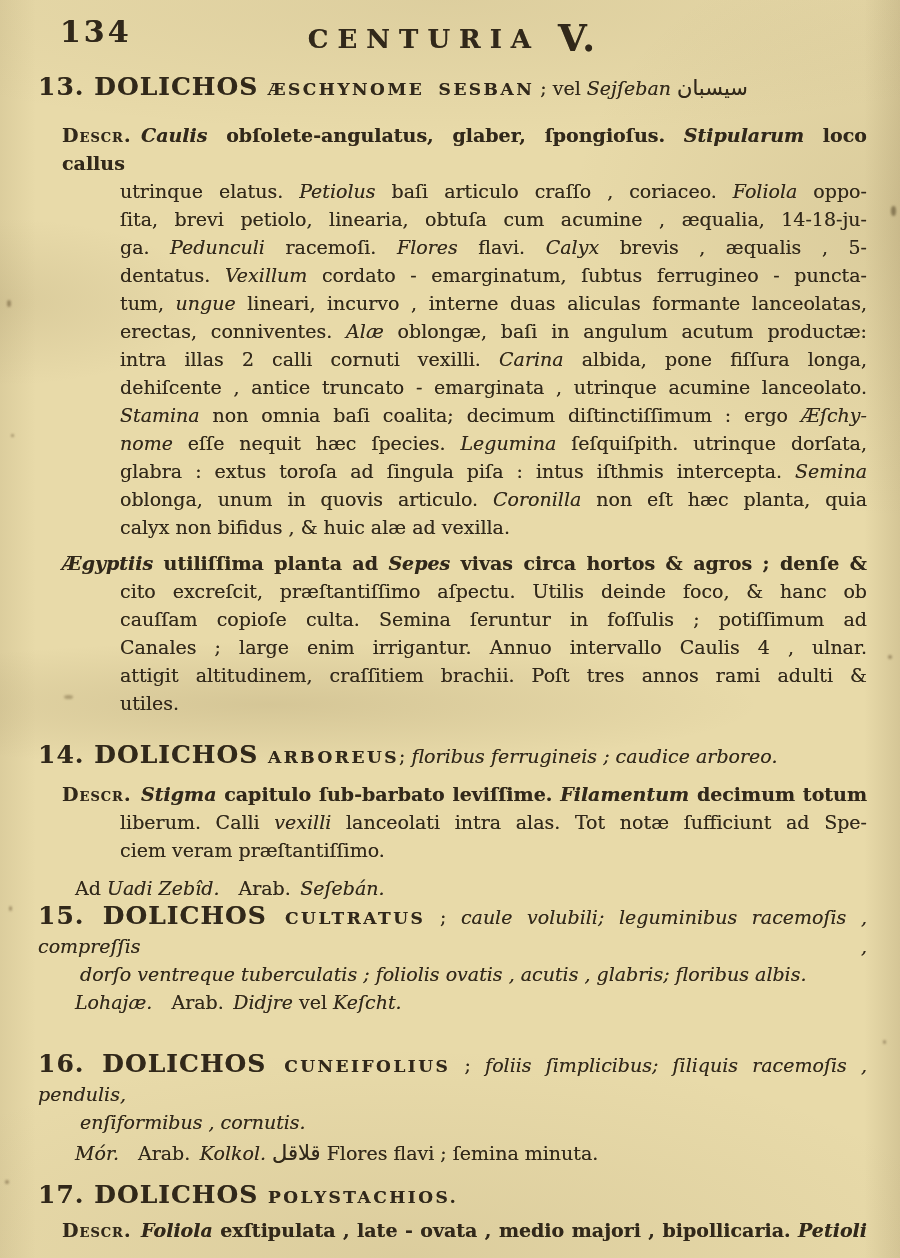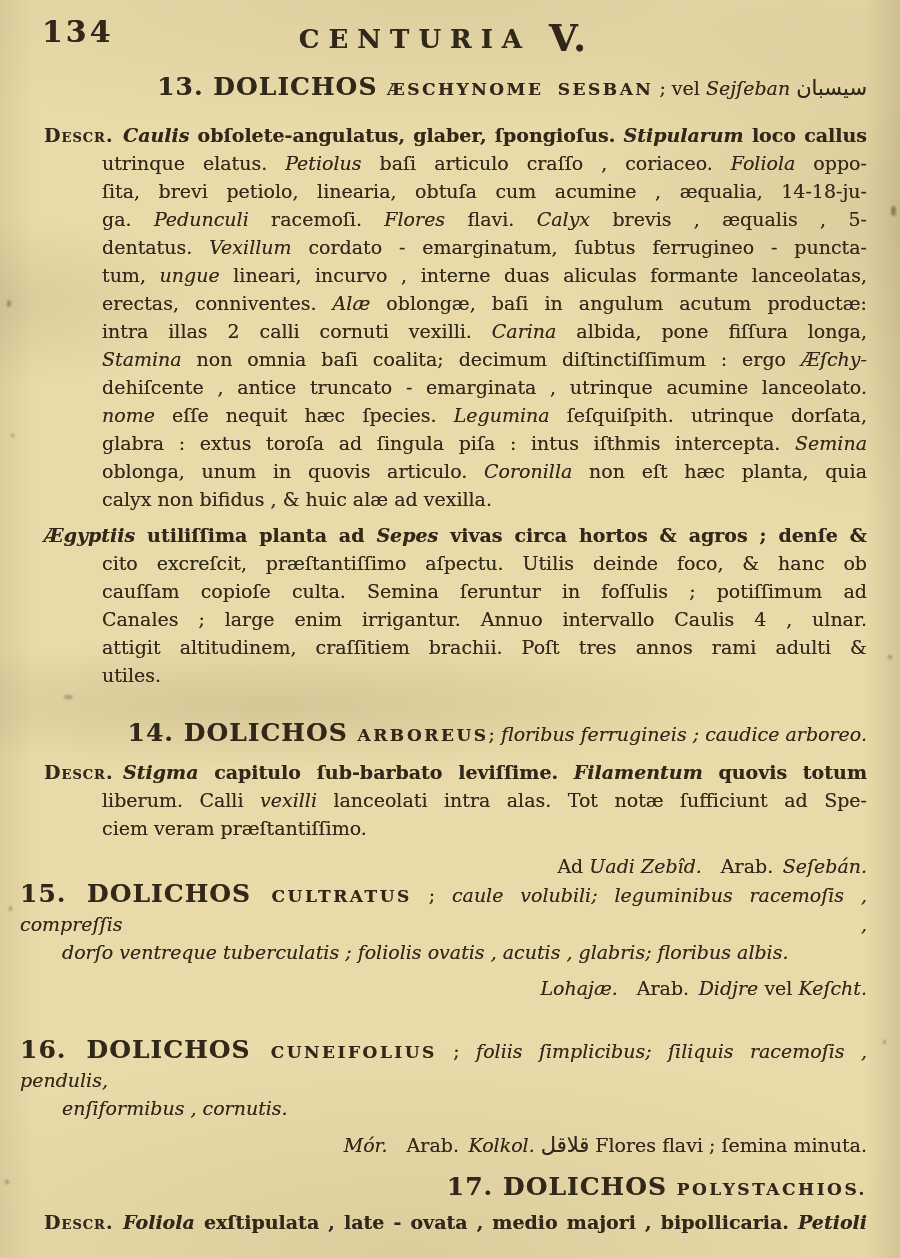--- a/index.html
+++ b/index.html
@@ -2,21 +2,21 @@
 <html><head>
 <meta charset="utf-8">
 <style>
   html,body{margin:0;padding:0;background:#c9bd93;}
   .page{
     position:relative;
     width:900px;height:1258px;
     margin:0 auto;
     overflow:hidden;
     box-sizing:border-box;
-    padding:10px 33px 0 20px;
+    padding:10px 33px 0 38px;
     background-color:#e8daa9;
     background-image:
       radial-gradient(ellipse 700px 90px at 30% 56%, rgba(115,95,55,.16), transparent 70%),
       radial-gradient(ellipse 500px 420px at 102% 18%, rgba(120,100,60,.13), transparent 70%),
       radial-gradient(ellipse 900px 180px at 50% 0%, rgba(125,105,65,.10), transparent 75%),
       radial-gradient(ellipse 820px 300px at 45% 100%, rgba(120,100,60,.11), transparent 70%),
       radial-gradient(ellipse 300px 120px at 0% 24%, rgba(115,95,55,.12), transparent 70%),
       linear-gradient(90deg, rgba(110,90,50,.10), transparent 4%, transparent 96%, rgba(110,90,50,.16));
     font-family:"DejaVu Serif","Liberation Serif",serif;
     color:#31281a;
@@ -30,48 +30,48 @@
     font-size:30px;letter-spacing:3px;font-weight:bold;
   }
   .title{
     position:absolute;left:0;right:0;top:6px;text-align:center;
     font-size:26px;font-weight:bold;letter-spacing:9px;
   }
   .title-v{font-size:37px;letter-spacing:2px;vertical-align:-3px;}
 
   
   .block{position:relative;}
-  .line{display:block;line-height:28px;min-height:28px;font-size:19px;text-align:right;}
+  .line{display:block;line-height:28px;min-height:28px;font-size:19px;}
   .just .line{text-align:justify;text-align-last:justify;}
   .just .line.last{text-align-last:auto;}
 
   .b-heading .line{margin-left:42px;}
   .b-heading .line.first{margin-left:0;}
   .b-descr .line, .b-para .line{margin-left:82px;}
   .b-descr .line.first, .b-para .line.first{margin-left:24px;font-weight:bold;}
   .b-loc .line{margin-left:37px;}
 
   .seg-r{}
   .seg-i{font-style:italic;}
   .seg-h{font-size:25px;font-weight:bold;letter-spacing:1px;}
   .seg-hs{font-size:17px;font-weight:bold;letter-spacing:2.5px;word-spacing:6px;}
   .seg-dc{font-variant:small-caps;letter-spacing:1px;}
   .seg-ar{font-family:"DejaVu Sans",sans-serif;font-size:21px;direction:rtl;unicode-bidi:isolate;}
 
   
   .block:nth-child(1){margin-top:15px;}
   .block:nth-child(2){margin-top:18px;}
   .block:nth-child(3){margin-top:8px;}
-  .block:nth-child(4){margin-top:30px;}
+  .block:nth-child(4){margin-top:24px;}
   .block:nth-child(5){margin-top:9px;}
   .block:nth-child(6){margin-top:10px;}
   .block:nth-child(7){}
-  .block:nth-child(8){margin-top:8px;}
+  .block:nth-child(8){}
   .block:nth-child(9){margin-top:34px;}
-  .block:nth-child(10){margin-top:9px;}
+  .block:nth-child(10){margin-top:3px;}
   .block:nth-child(11){margin-top:14px;}
   .block:nth-child(12){margin-top:5px;}
 
   
   .sp{position:absolute;border-radius:50%;background:rgba(85,65,35,.45);filter:blur(1px);}
   .sp1{left:7px;top:300px;width:4px;height:7px;}
   .sp2{left:11px;top:434px;width:3px;height:3px;}
   .sp3{right:4px;top:206px;width:5px;height:10px;background:rgba(70,55,30,.5);}
   .sp4{left:9px;top:906px;width:3px;height:5px;}
   .sp5{right:8px;top:655px;width:4px;height:4px;}
@@ -98,40 +98,40 @@
       </div>
       <div class="block b-descr just">
         <div class="line first"><span class="seg-dc">Descr.</span><span class="seg-r"> </span><span class="seg-i">Caulis</span><span class="seg-r"> obſolete-angulatus, glaber, ſpongioſus. </span><span class="seg-i">Stipularum</span><span class="seg-r"> loco callus</span></div>
         <div class="line"><span class="seg-r">utrinque elatus. </span><span class="seg-i">Petiolus</span><span class="seg-r"> baſi articulo craſſo , coriaceo. </span><span class="seg-i">Foliola</span><span class="seg-r"> oppo-</span></div>
         <div class="line"><span class="seg-r">ſita, brevi petiolo, linearia, obtuſa cum acumine , æqualia, 14-18-ju-</span></div>
         <div class="line"><span class="seg-r">ga. </span><span class="seg-i">Pedunculi</span><span class="seg-r"> racemoſi. </span><span class="seg-i">Flores</span><span class="seg-r"> flavi. </span><span class="seg-i">Calyx</span><span class="seg-r"> brevis , æqualis , 5-</span></div>
         <div class="line"><span class="seg-r">dentatus. </span><span class="seg-i">Vexillum</span><span class="seg-r"> cordato - emarginatum, ſubtus ferrugineo - puncta-</span></div>
         <div class="line"><span class="seg-r">tum, </span><span class="seg-i">ungue</span><span class="seg-r"> lineari, incurvo , interne duas aliculas formante lanceolatas,</span></div>
         <div class="line"><span class="seg-r">erectas, conniventes. </span><span class="seg-i">Alæ</span><span class="seg-r"> oblongæ, baſi in angulum acutum productæ:</span></div>
         <div class="line"><span class="seg-r">intra illas 2 calli cornuti vexilli. </span><span class="seg-i">Carina</span><span class="seg-r"> albida, pone fiſſura longa,</span></div>
+        <div class="line"><span class="seg-r">dehiſcente , antice truncato - emarginata , utrinque acumine lanceolato.</span></div>
         <div class="line"><span class="seg-i">Stamina</span><span class="seg-r"> non omnia baſi coalita; decimum diſtinctiſſimum : ergo </span><span class="seg-i">Æſchy-</span></div>
-        <div class="line"><span class="seg-r">dehiſcente , antice truncato - emarginata , utrinque acumine lanceolato.</span></div>
         <div class="line"><span class="seg-i">nome</span><span class="seg-r"> eſſe nequit hæc ſpecies. </span><span class="seg-i">Legumina</span><span class="seg-r"> ſeſquiſpith. utrinque dorſata,</span></div>
         <div class="line"><span class="seg-r">glabra : extus toroſa ad ſingula piſa : intus iſthmis intercepta. </span><span class="seg-i">Semina</span></div>
         <div class="line"><span class="seg-r">oblonga, unum in quovis articulo. </span><span class="seg-i">Coronilla</span><span class="seg-r"> non eſt hæc planta, quia</span></div>
         <div class="line last"><span class="seg-r">calyx non bifidus , &amp; huic alæ ad vexilla.</span></div>
       </div>
       <div class="block b-para just">
         <div class="line first"><span class="seg-i">Ægyptiis</span><span class="seg-r"> utiliſſima planta ad </span><span class="seg-i">Sepes</span><span class="seg-r"> vivas circa hortos &amp; agros ; denſe &amp;</span></div>
         <div class="line"><span class="seg-r">cito excreſcit, præſtantiſſimo aſpectu. Utilis deinde foco, &amp; hanc ob</span></div>
         <div class="line"><span class="seg-r">cauſſam copioſe culta. Semina ſeruntur in foſſulis ; potiſſimum ad</span></div>
         <div class="line"><span class="seg-r">Canales ; large enim irrigantur. Annuo intervallo Caulis 4 , ulnar.</span></div>
         <div class="line"><span class="seg-r">attigit altitudinem, craſſitiem brachii. Poſt tres annos rami adulti &amp;</span></div>
         <div class="line last"><span class="seg-r">utiles.</span></div>
       </div>
       <div class="block b-heading">
         <div class="line first last"><span class="seg-h">14. DOLICHOS </span><span class="seg-hs">ARBOREUS</span><span class="seg-r">; </span><span class="seg-i">floribus ferrugineis ; caudice arboreo.</span></div>
       </div>
       <div class="block b-descr just">
-        <div class="line first"><span class="seg-dc">Descr.</span><span class="seg-r"> </span><span class="seg-i">Stigma</span><span class="seg-r"> capitulo ſub-barbato leviſſime. </span><span class="seg-i">Filamentum</span><span class="seg-r"> quovis totum</span></div>
+        <div class="line first"><span class="seg-dc">Descr.</span><span class="seg-r"> </span><span class="seg-i">Stigma</span><span class="seg-r"> capitulo ſub-barbato leviſſime. </span><span class="seg-i">Filamentum</span><span class="seg-r"> decimum totum</span></div>
         <div class="line"><span class="seg-r">liberum. Calli </span><span class="seg-i">vexilli</span><span class="seg-r"> lanceolati intra alas. Tot notæ ſufficiunt ad Spe-</span></div>
         <div class="line last"><span class="seg-r">ciem veram præſtantiſſimo.</span></div>
       </div>
       <div class="block b-loc">
         <div class="line first last"><span class="seg-r">Ad </span><span class="seg-i">Uadi Zebîd.</span><span class="seg-r">  Arab. </span><span class="seg-i">Seſebán.</span></div>
       </div>
       <div class="block b-heading just">
         <div class="line first"><span class="seg-h">15. DOLICHOS </span><span class="seg-hs">CULTRATUS</span><span class="seg-r"> ; </span><span class="seg-i">caule volubili; leguminibus racemoſis , compreſſis ,</span></div>
         <div class="line last"><span class="seg-i">dorſo ventreque tuberculatis ; foliolis ovatis , acutis , glabris; floribus albis.</span></div>
       </div>

